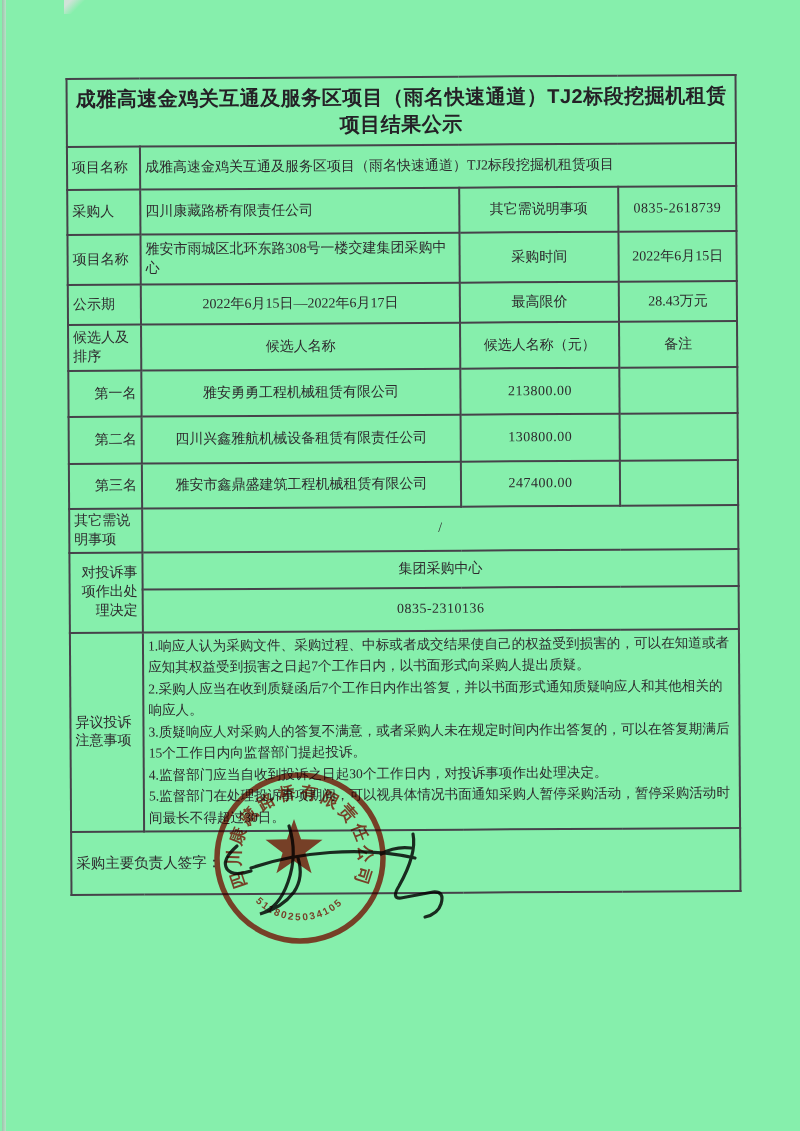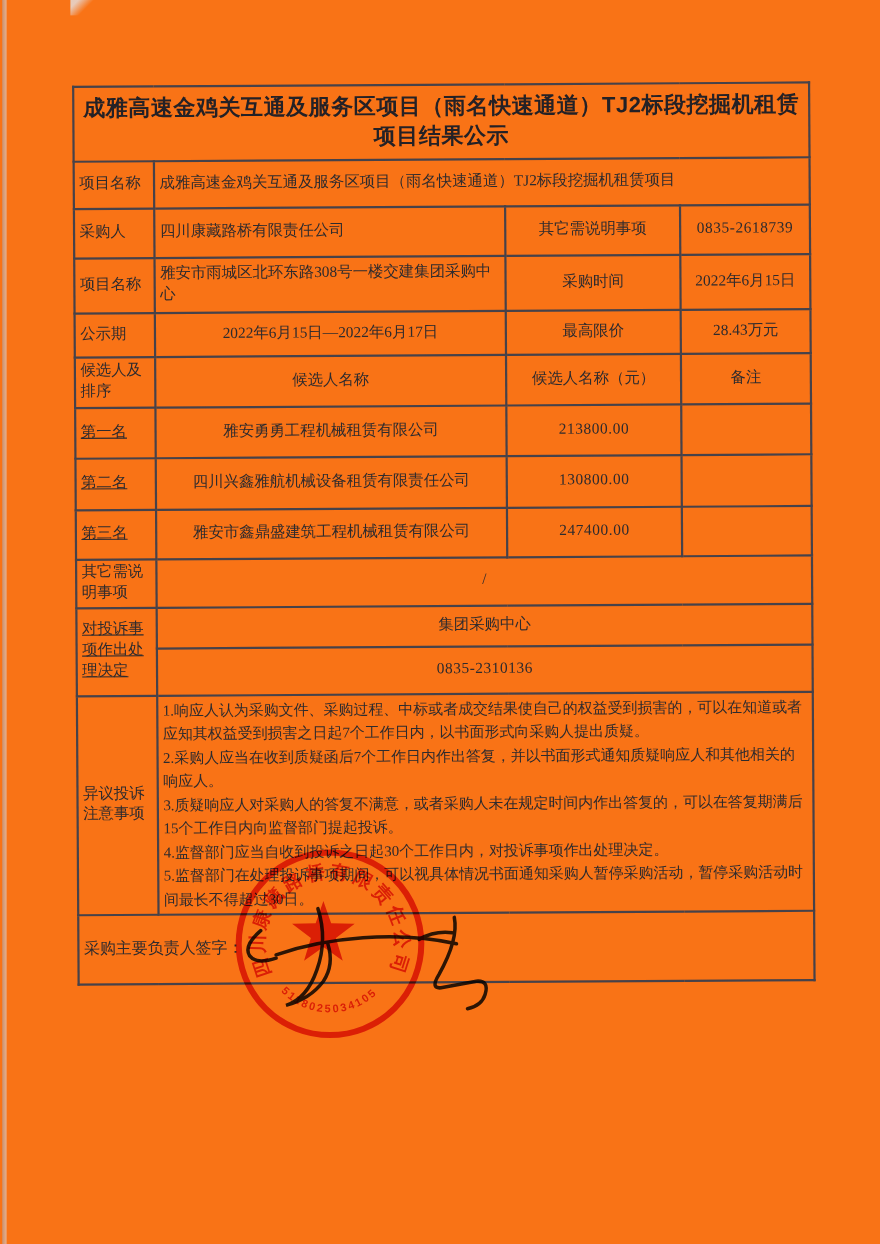--- a/index.html
+++ b/index.html
@@ -6,21 +6,21 @@
   html,body { width:800px; height:1131px; }
   body {
     font-family:"Liberation Serif","DejaVu Serif",serif;
     background:#fbfafb;
     color:#2e2b2e;
     position:relative;
     overflow:hidden;
   }
   .page {
     position:absolute; inset:0;
-    background:#f97316;
+    background:#86efac;
   }
   
   .scan-edge-left {
     position:absolute; left:2px; top:0; width:4px; height:100%;
     background:linear-gradient(to right,#aaa6ab,#dcd8db);
     opacity:.6;
   }
   .scan-notch {
     position:absolute; left:64px; top:0; width:22px; height:14px;
     background:linear-gradient(135deg,#e3e0e3 20%,transparent 60%);
@@ -38,21 +38,21 @@
     vertical-align:middle;
     line-height:1.35;
   }
   .title-cell {
     font-family:"Liberation Sans","DejaVu Sans",sans-serif;
     font-weight:700; font-size:20px; text-align:center;
     line-height:1.6; letter-spacing:.5px; padding:4px 10px;
     color:#242126;
   }
   .label { text-align:left; padding-left:4px; }
-  .label-center { text-align:left;text-decoration:underline; }
+  .label-center { text-align:right; }
   .val-left { text-align:left; padding-left:7px; }
   .center { text-align:center; }
   .num { letter-spacing:.5px; }
   .objection-cell { vertical-align:middle; padding:6px 8px 6px 8px; }
   .objection-cell .item { line-height:1.58; font-size:13.6px; text-align:left; }
   .sign-cell { text-align:left; padding-left:6px; font-size:14.5px; }
   
   .stamp-svg {
     position:absolute; left:185px; top:743px; width:230px; height:230px;
     mix-blend-mode:multiply; opacity:.93;

